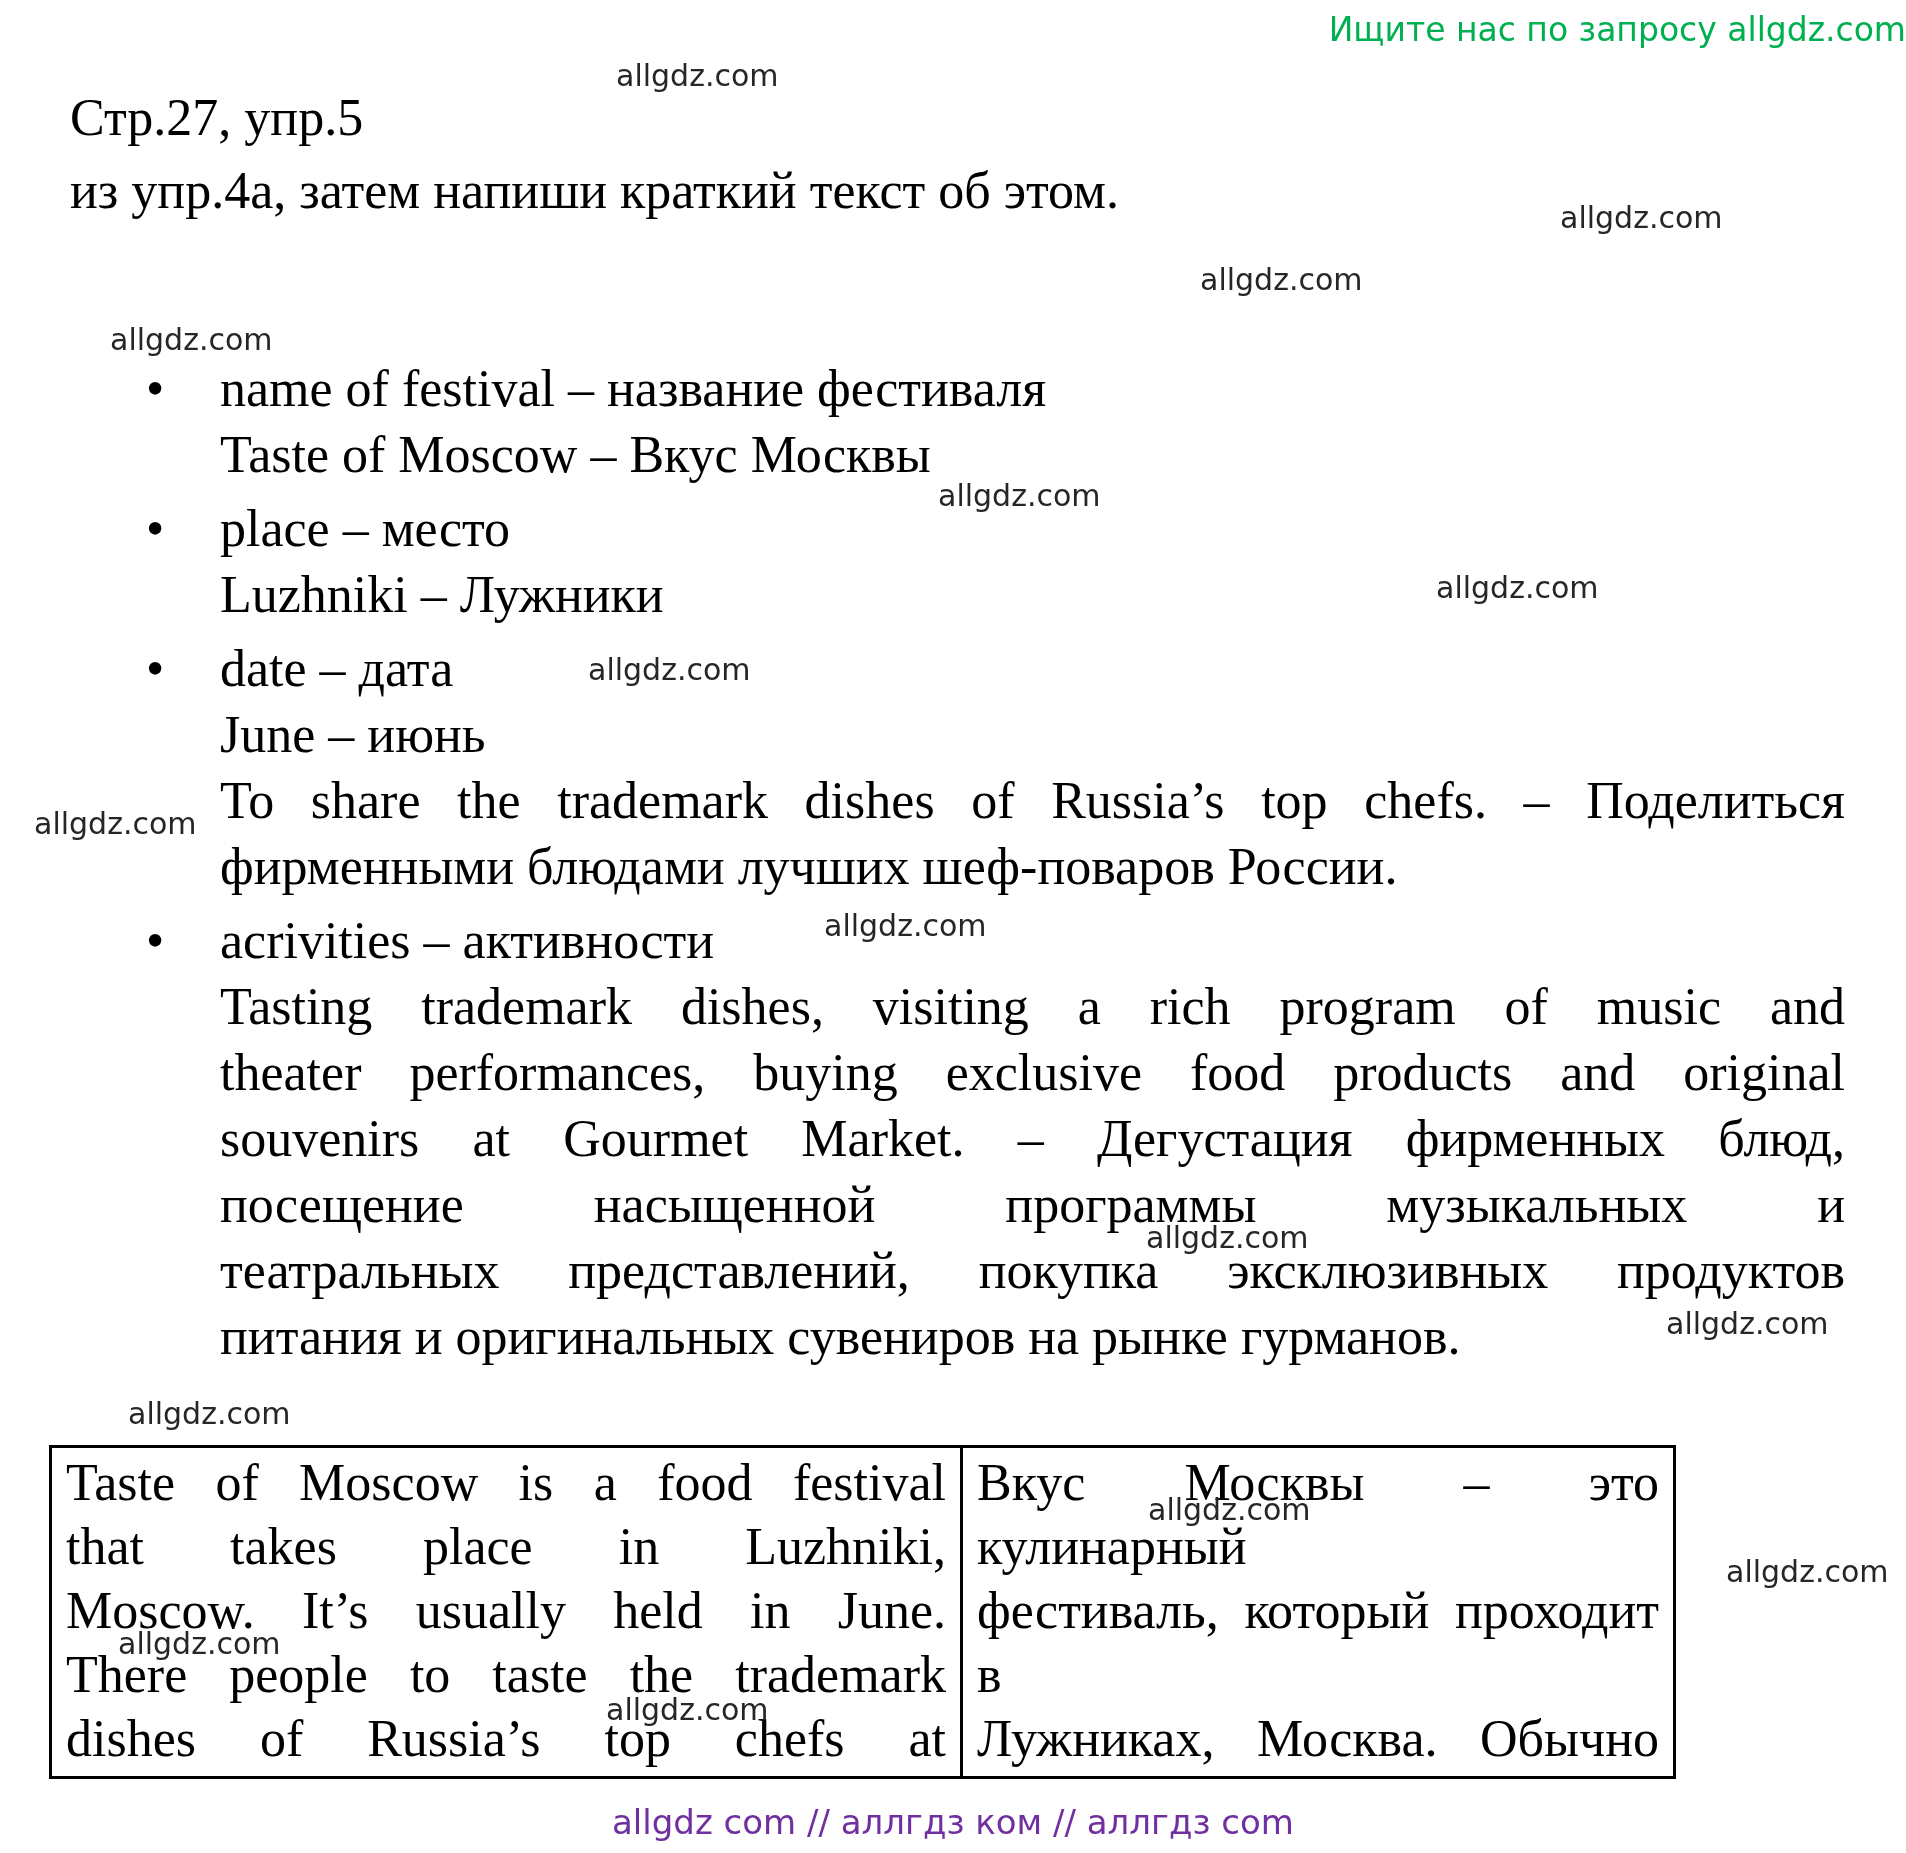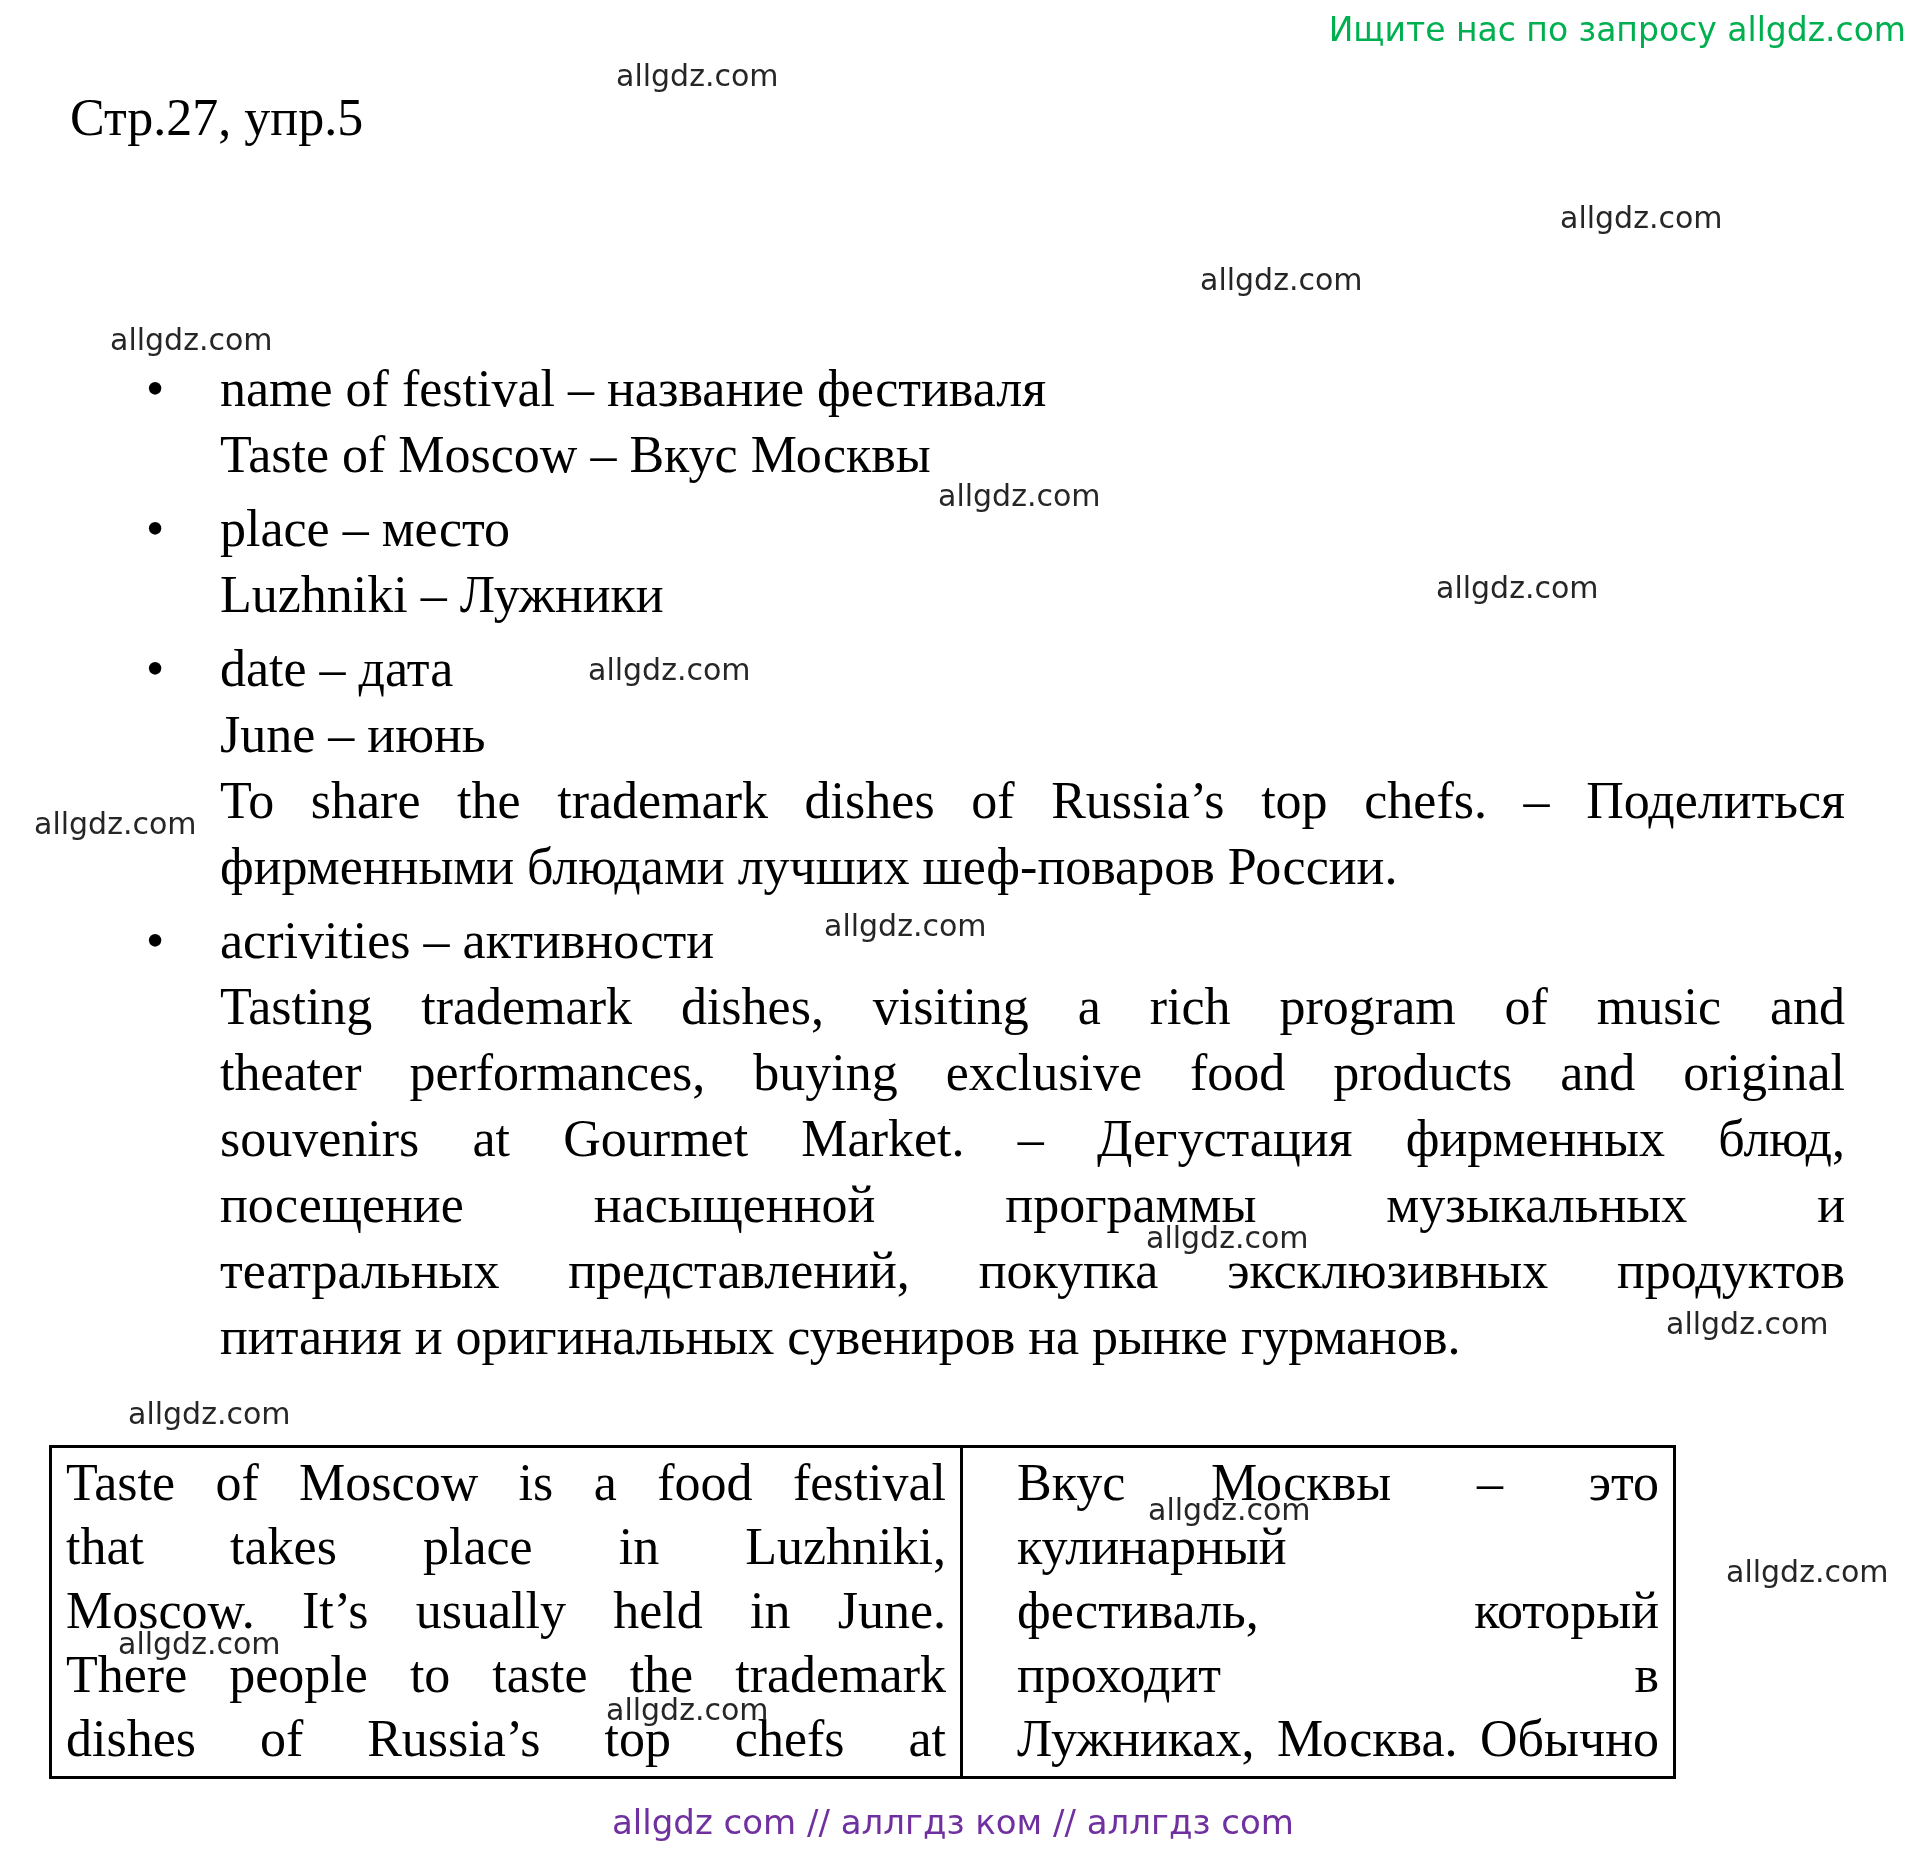--- a/index.html
+++ b/index.html
@@ -27,21 +27,20 @@
   .j { text-align: justify; text-align-last: justify; }
   .bullets { position: absolute; left: 70px; top: 356px; width: 1775px; }
   .bullet-item { position: relative; padding-left: 150px; }
   .bullet-item + .bullet-item { margin-top: 8px; }
   .dot { position: absolute; left: 76px; top: 0; }
   .answer-table {
     position: absolute; left: 49px; top: 1445px;
     width: 1627px; height: 334px;
     border: 3px solid var(--table_border, #000);
     display: flex;
-    gap: 40px;
   }
   .cell { height: 100%; overflow: hidden; padding: 3px 14px 0; line-height: 64px; }
   .cell.left { width: 911px; border-right: 3px solid var(--table_border, #000); }
   .cell.right { flex: 1; }
   .footer {
     position: absolute; left: 0; top: 1800px; width: 100%;
     text-align: center;
     font-family: "DejaVu Sans", sans-serif;
     font-size: 34px; line-height: 44px;
     color: var(--footer, #7030a0);
@@ -58,20 +57,21 @@
 </head>
 <body>
 
 <div class="page">
 
   <div class="banner">Ищите нас по запросу allgdz.com</div>
 
   <div class="page-ref">Стр.27, упр.5</div>
 
   <div class="task">
+    <div>из упр.4а, затем напиши краткий текст об этом.</div>
   </div>
 
   <div class="bullets">
 
     <div class="bullet-item">
       <span class="dot">•</span>
       <div>name of festival – название фестиваля</div>
       <div>Taste of Moscow – Вкус Москвы</div>
     </div>
 

